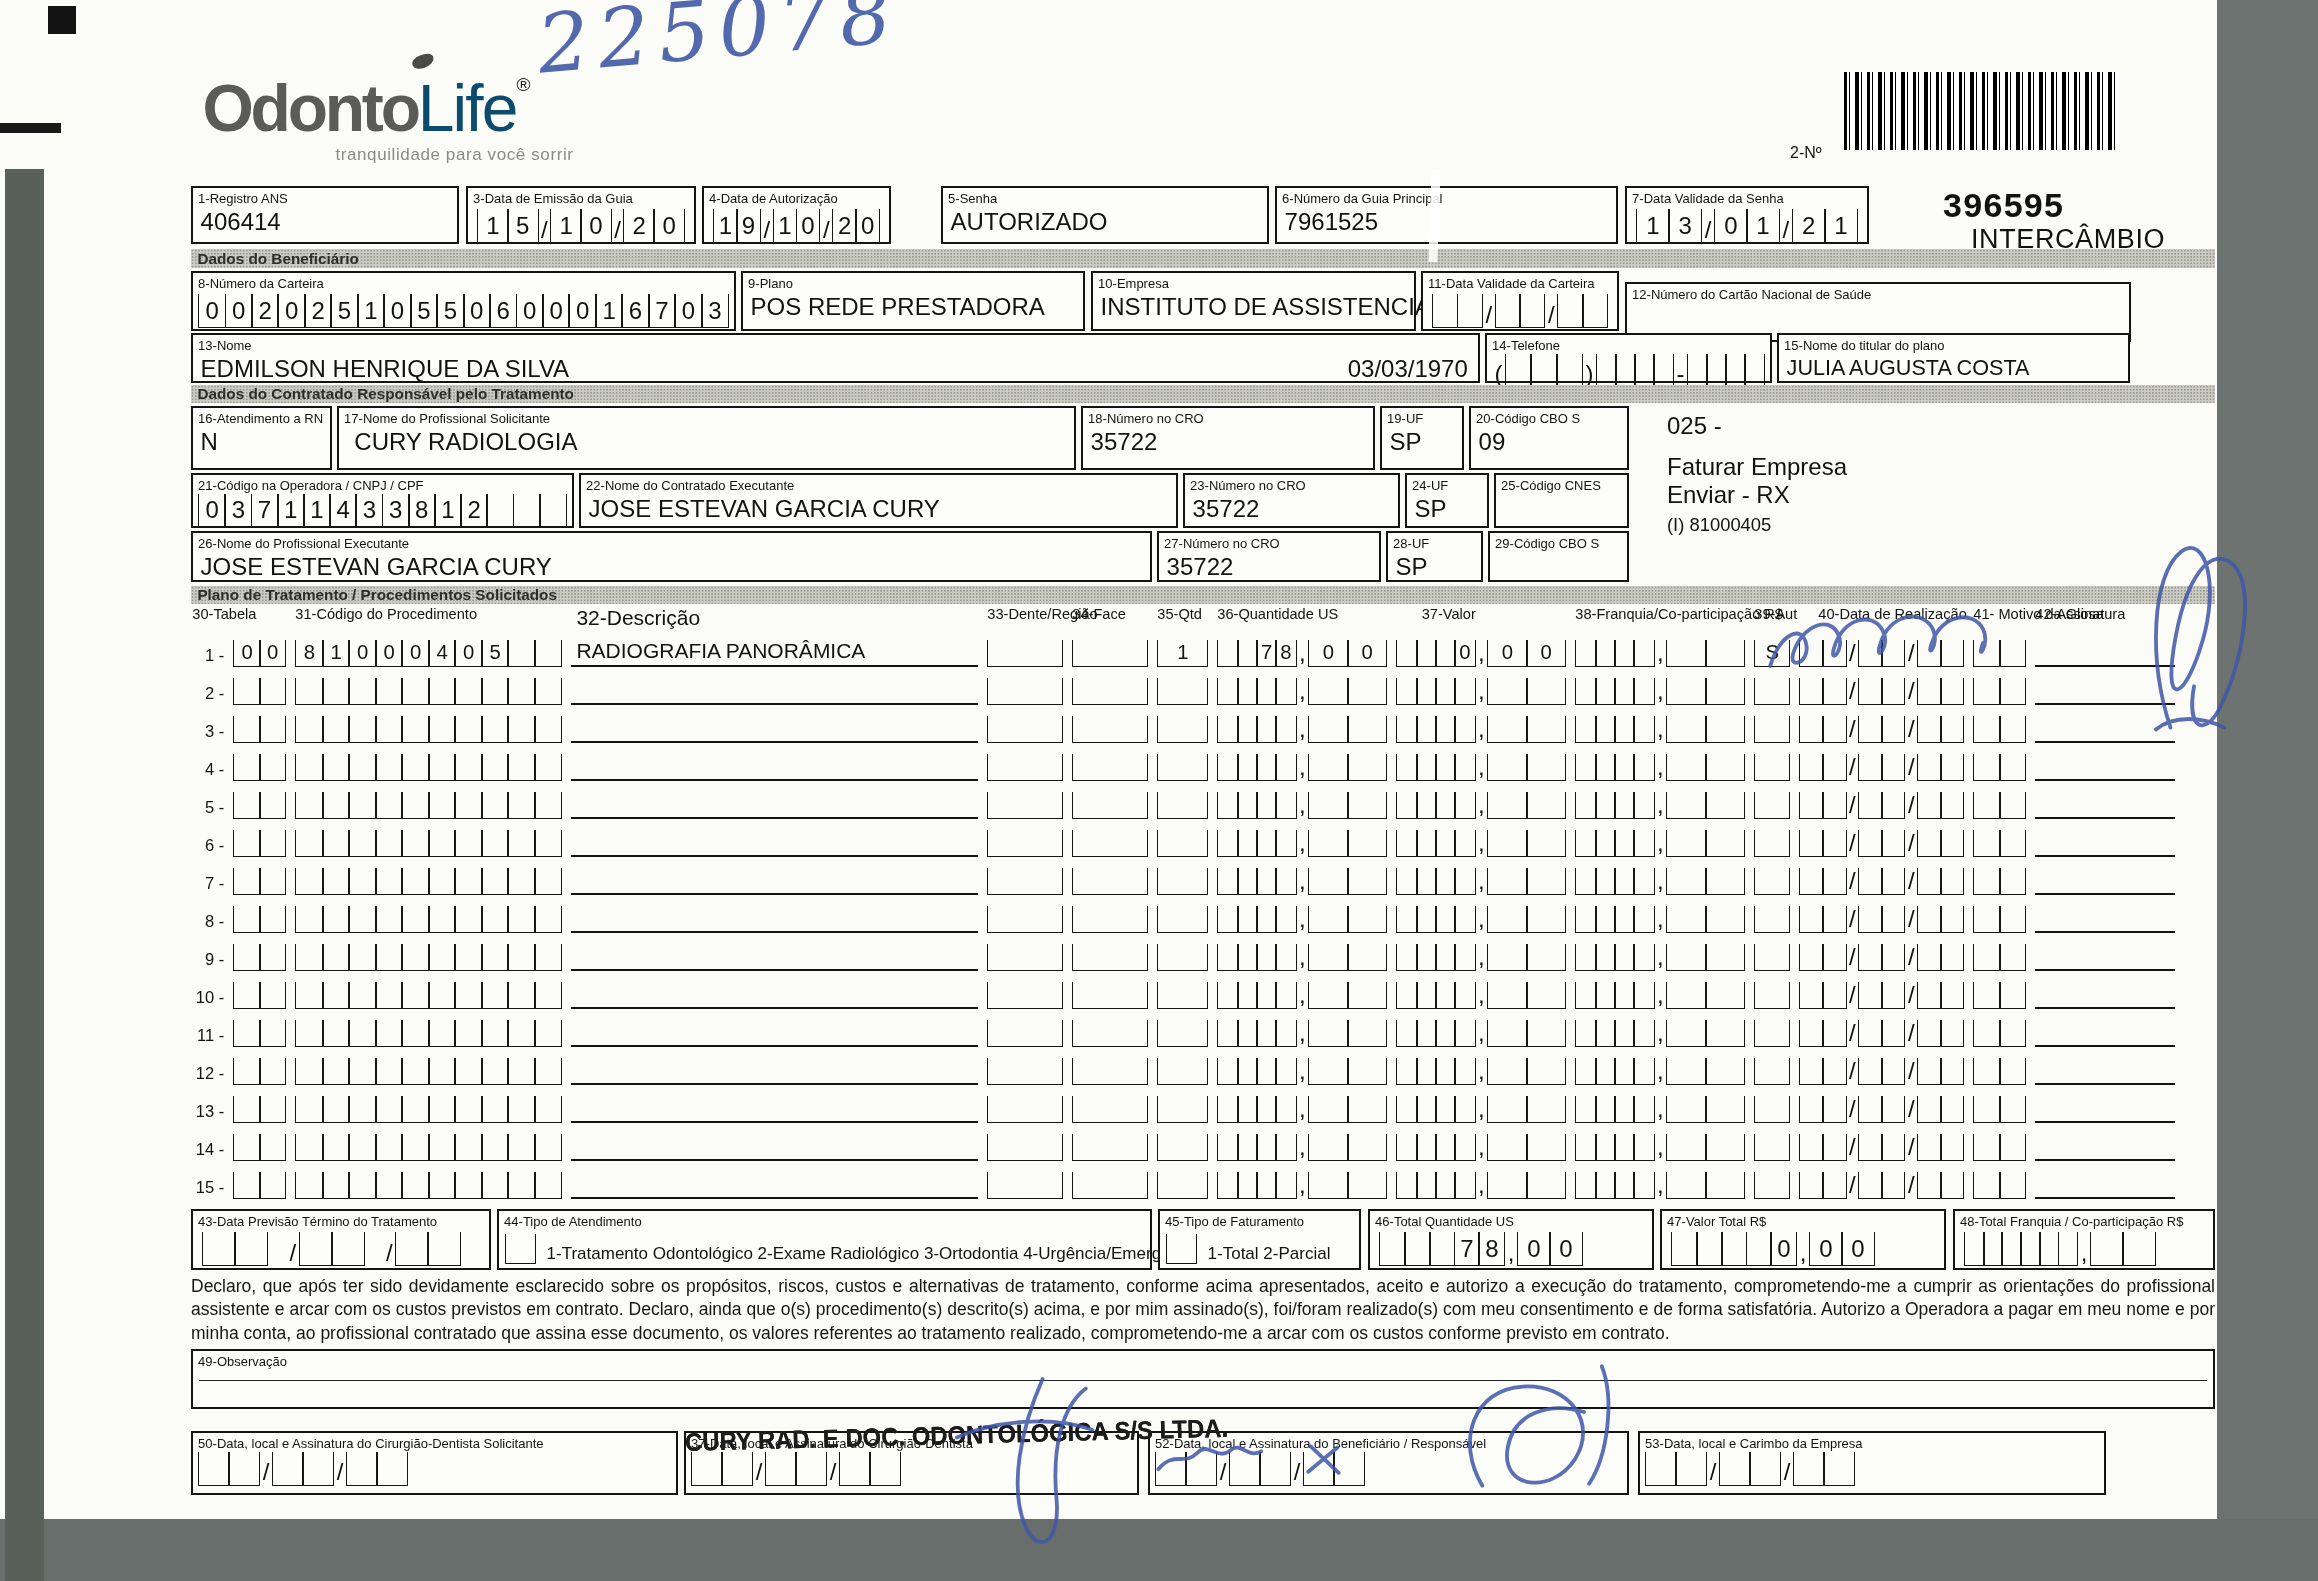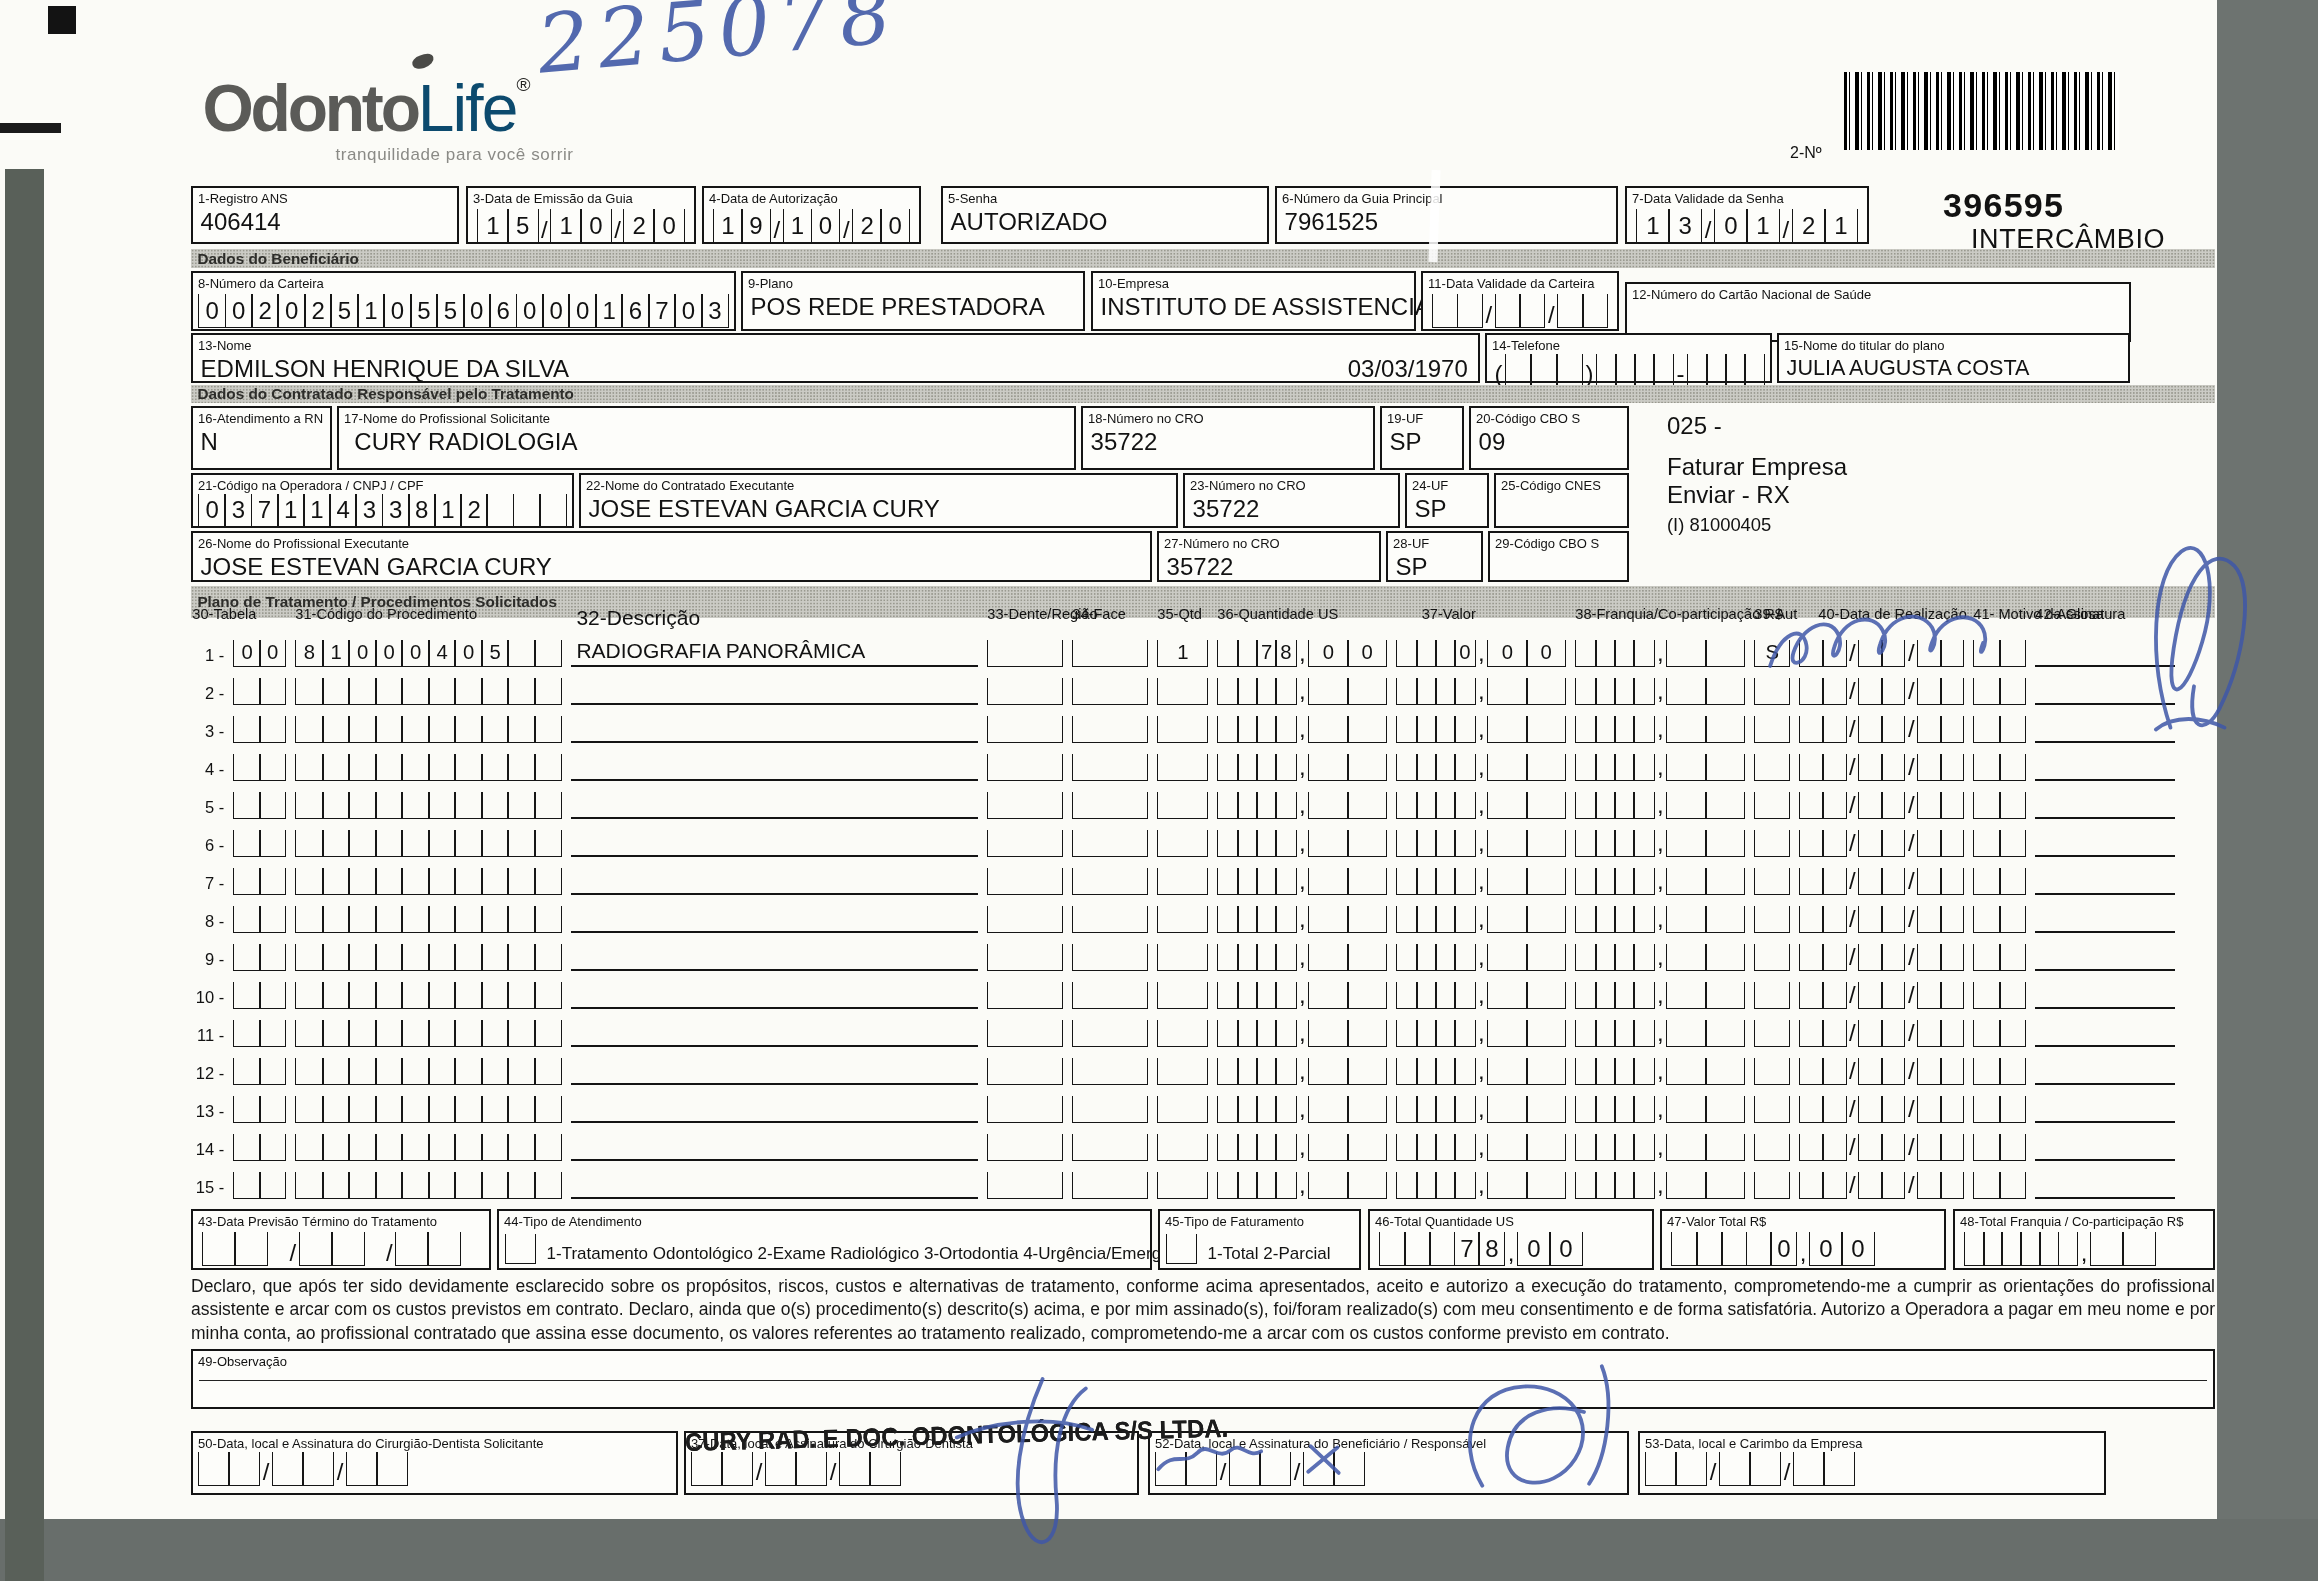--- a/index.html
+++ b/index.html
@@ -120,21 +120,21 @@
           <span class="cell">1</span>
           <span class="cell">0</span>
         </span>
         <span class="csep">/</span>
         <span class="grp">
           <span class="cell">2</span>
           <span class="cell">0</span>
         </span>
       </div>
   </div>
-  <div class="fbox" style="left:511px;top:186px;width:219px;height:58px">
+  <div class="fbox" style="left:511px;top:186px;width:189px;height:58px">
     <div class="flabel">4-Data de Autorização</div>
     <div class="fcomb">
         <span class="grp">
           <span class="cell">1</span>
           <span class="cell">9</span>
         </span>
         <span class="csep">/</span>
         <span class="grp">
           <span class="cell">1</span>
           <span class="cell">0</span>
@@ -344,21 +344,21 @@
     <div class="fvalue">35722</div>
   </div>
   <div class="fbox" style="left:1195px;top:531px;width:97px;height:51px">
     <div class="flabel">28-UF</div>
     <div class="fvalue">SP</div>
   </div>
   <div class="fbox" style="left:1297px;top:531px;width:141px;height:51px">
     <div class="flabel">29-Código CBO S</div>
   </div>
 
-  <div class="secbar" style="top:586px;height:32px">Plano de Tratamento / Procedimentos Solicitados</div>
+  <div class="secbar" style="top:586px;height:18px">Plano de Tratamento / Procedimentos Solicitados</div>
 
   <div class="thead">
     <span class="c-numtab">30-Tabela</span>
     <span class="c-cod">31-Código do Procedimento</span>
     <span class="c-desc" style="border:none;height:auto">32-Descrição</span>
     <span class="c-dente">33-Dente/Região</span>
     <span class="c-face">34-Face</span>
     <span class="c-qtd">35-Qtd</span>
     <span class="c-money">36-Quantidade US</span>
     <span class="c-money" style="padding-left:25.4px;box-sizing:border-box">37-Valor</span>

